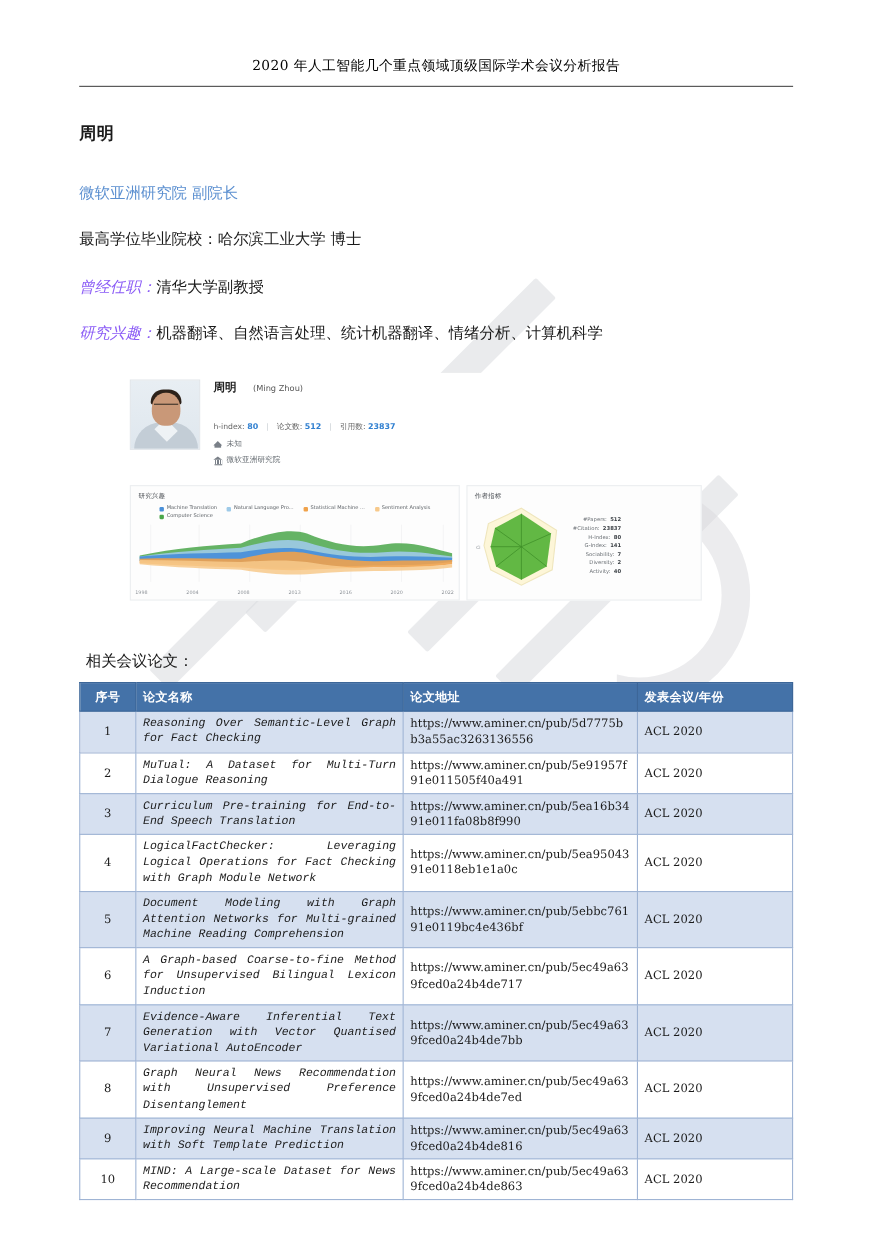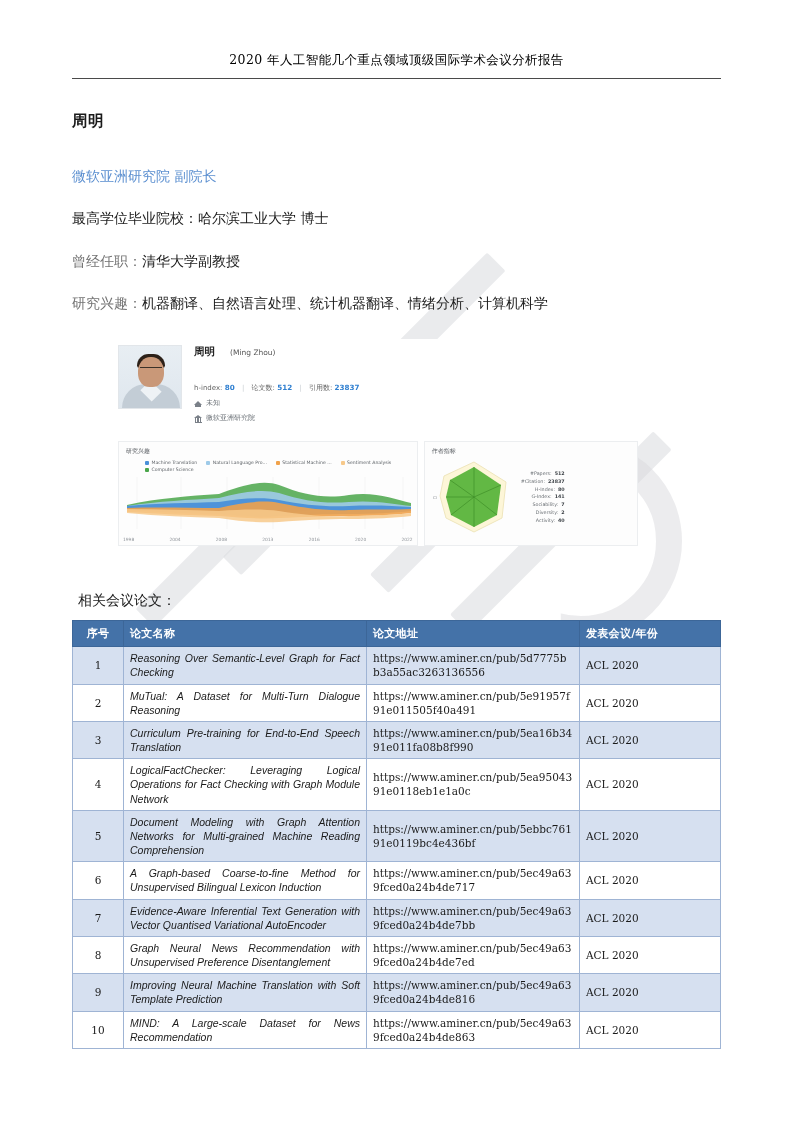--- a/index.html
+++ b/index.html
@@ -69,21 +69,21 @@
     font-family: "DejaVu Sans", "Liberation Sans", sans-serif;
     letter-spacing: .5px;
   }
   .meta-line {
     margin-top: 22px;
     font-size: 14px;
     line-height: 1.45;
     font-family: "DejaVu Serif", "Liberation Serif", serif;
   }
   .meta-line.first { margin-top: 34px; }
-  .meta-key { color: #737373; }
+  .meta-key { color: #8b5cf6; font-style: italic; }
   .meta-val { color: #1a1a1a; }
   .meta-blue { color: #5b8fd0; }
 
   
   .aminer-card {
     margin-top: 26px;
     margin-left: 46px;
     width: 520px;
     background: #ffffff;
     position: relative;
@@ -312,21 +312,21 @@
     font-size: 10.5px;
     line-height: 1.35;
   }
   td.c-num {
     text-align: center;
     font-family: "DejaVu Serif", "Liberation Serif", serif;
     font-size: 11px;
   }
   td.c-title {
     font-style: italic;
-    font-family: Liberation Sans, sans-serif;
+    font-family: Liberation Mono, monospace;
     text-align: justify;
     text-align-last: left;
   }
   td.c-url {
     font-family: "DejaVu Serif", "Liberation Serif", serif;
     font-size: 10px;
     word-break: break-all;
     line-height: 1.4;
   }
   td.c-venue {

